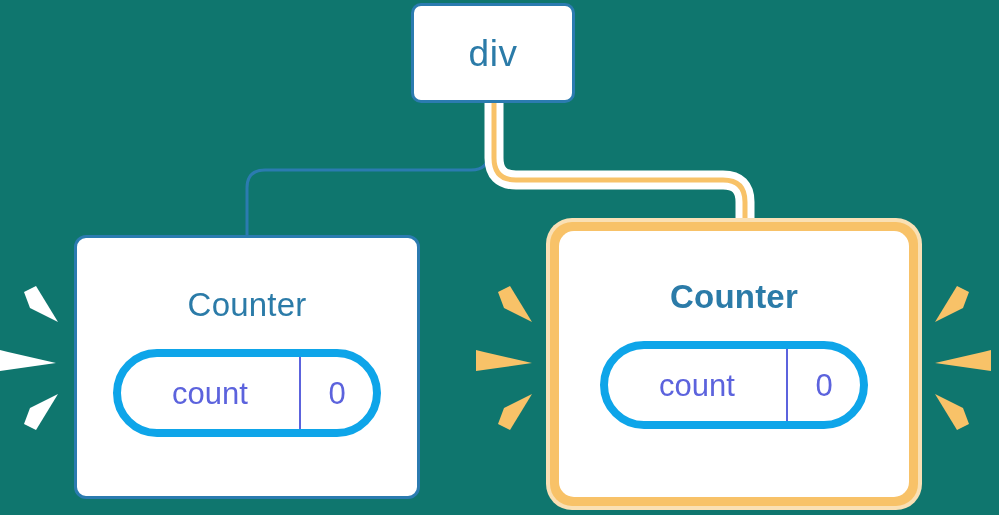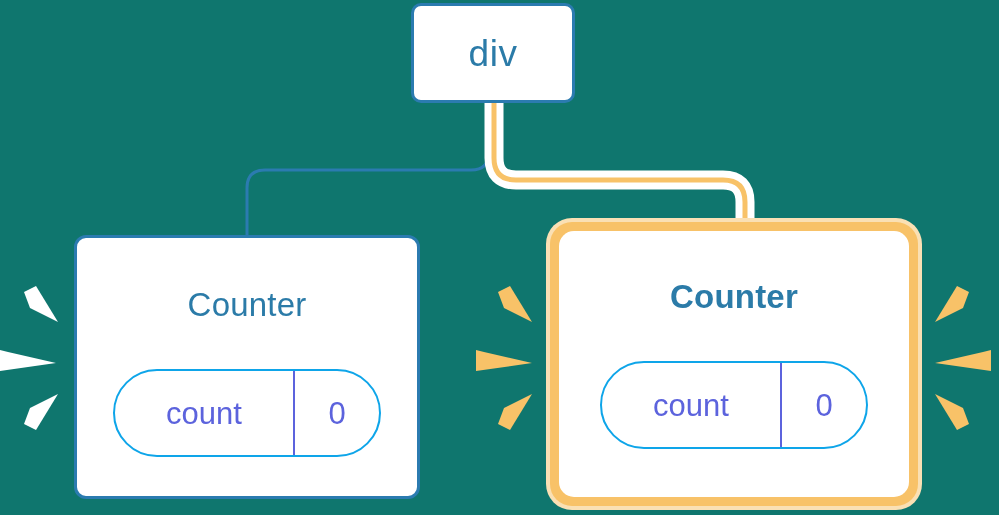--- a/index.html
+++ b/index.html
@@ -54,21 +54,20 @@
 
   
   .card {
     position: absolute;
     background: #ffffff;
     box-sizing: border-box;
     display: flex;
     flex-direction: column;
     align-items: center;
     z-index: 5;
-    gap: 20px;
   }
   .card-plain {
     left: 74px;
     top: 235px;
     width: 346px;
     height: 264px;
     border: 3px solid #2b7bb0;
     border-radius: 12px;
   }
   
@@ -124,21 +123,21 @@
     font-weight: bold;
     margin-top: 47px;
   }
 
   
   .pill {
     position: relative;
     margin-top: 28px;
     width: 268px;
     height: 88px;
-    border: 2px solid #0ea5e9;
+    border: 8px solid #0ea5e9;
     border-radius: 44px;
     box-sizing: border-box;
     display: flex;
     align-items: stretch;
   }
   .pill .pill-key,
   .pill .pill-val {
     display: flex;
     align-items: center;
     justify-content: center;

